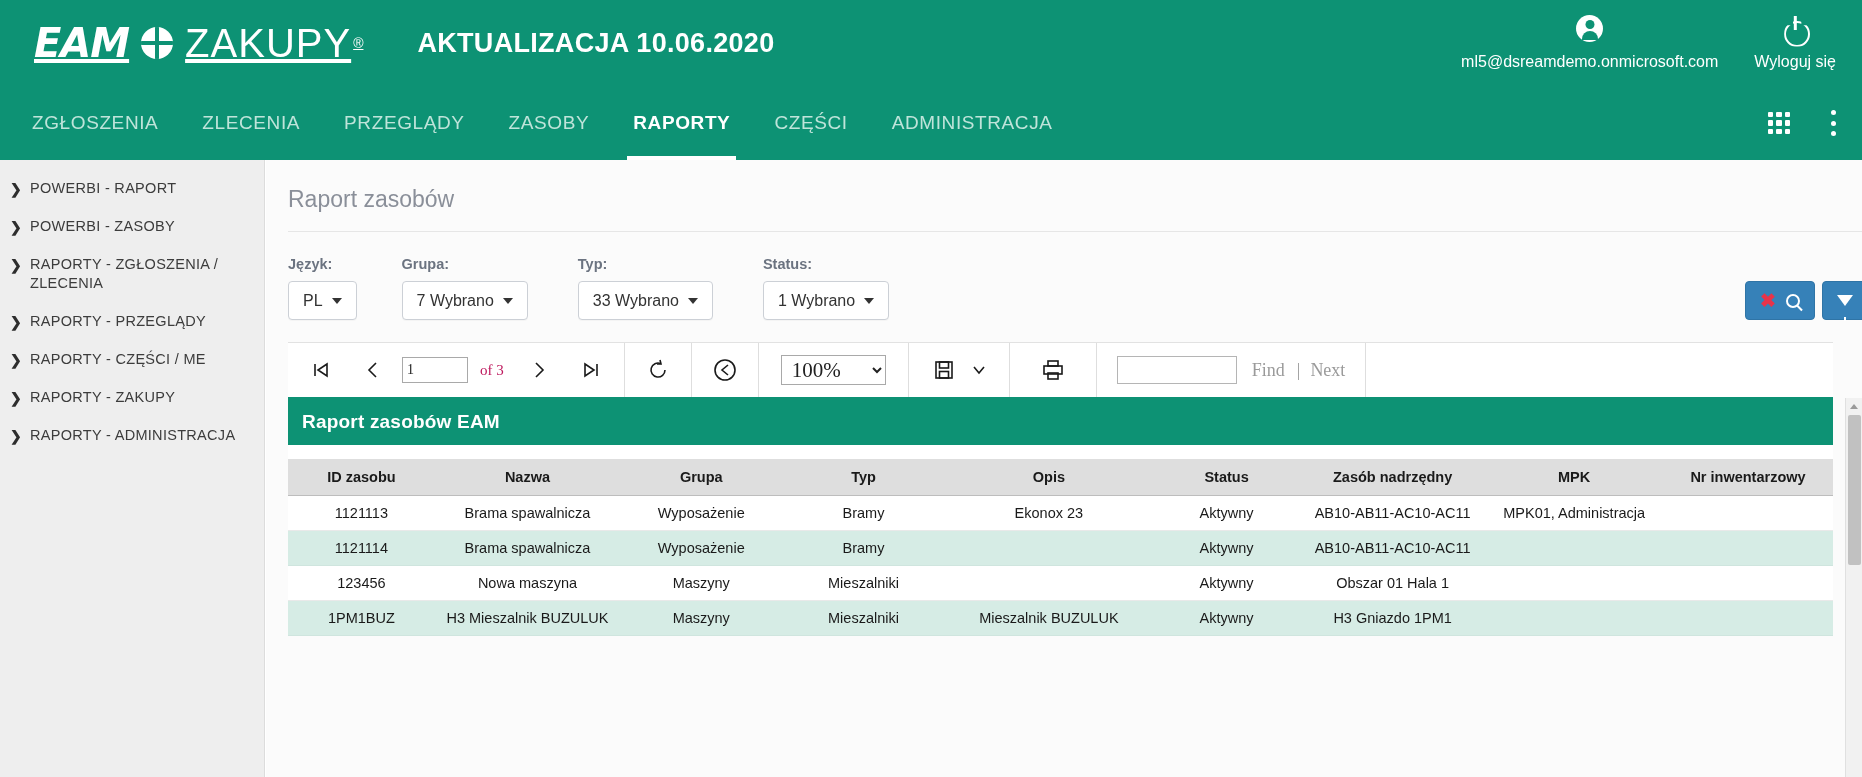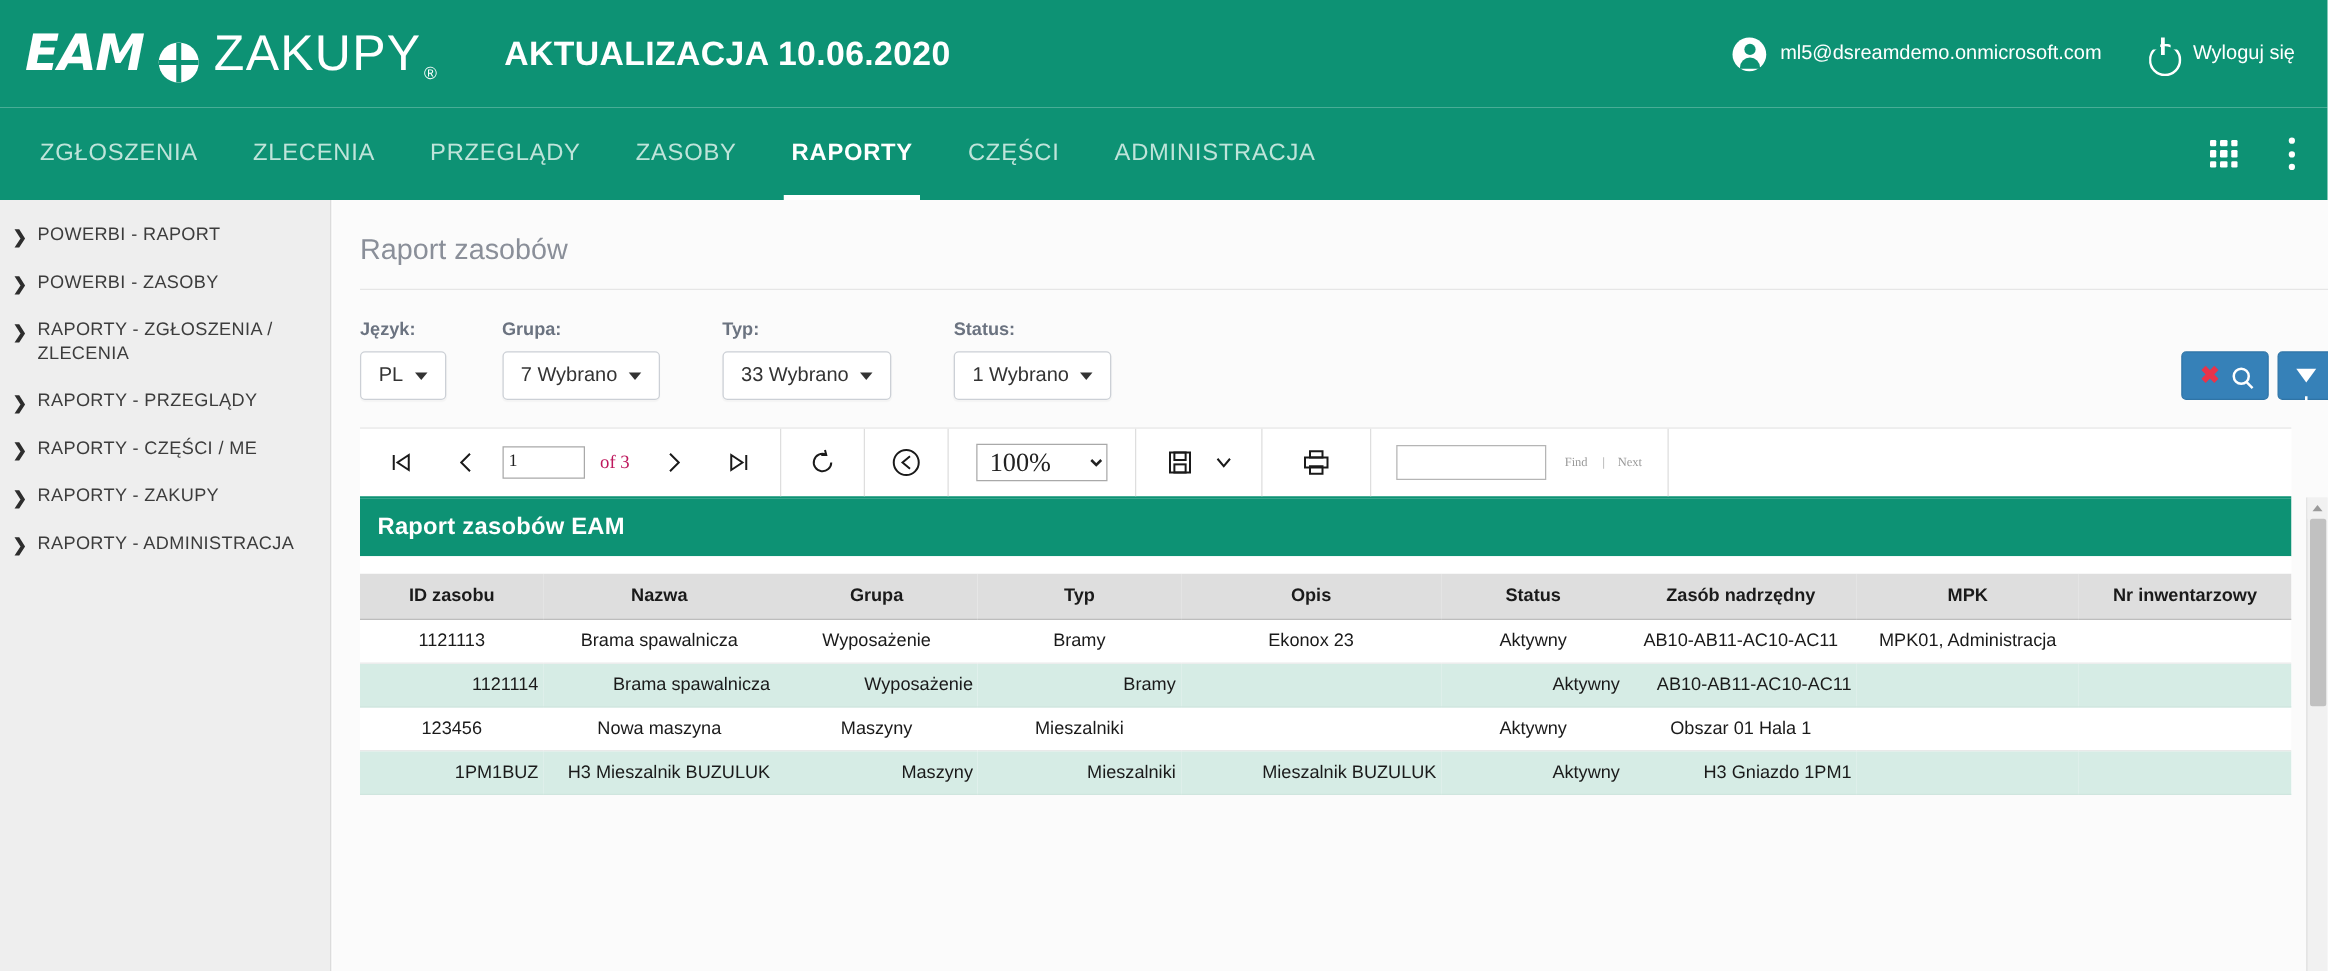--- a/index.html
+++ b/index.html
@@ -12,23 +12,24 @@
   }
 
   
   .topbar {
     position: absolute; left: 0; top: 0;
     width: 1862px; height: 86px;
     background: #0d9274;
     display: flex; align-items: center;
   }
   .brand {
-    display: flex; align-items: flex-end;
-    margin-left: 20px;
+    display: flex; align-items: center;
+    margin-left: 34px;
     color: #ffffff;
+    text-decoration: underline;
   }
   .brand-eam {
     font-size: 40px; font-weight: 700; letter-spacing: -1px;
     font-style: italic;
     font-family: "DejaVu Sans", sans-serif;
   }
   .brand-mark {
     width: 32px; height: 32px; border-radius: 50%;
     background: #ffffff; margin: 0 12px;
     position: relative; overflow: hidden;
@@ -55,21 +56,21 @@
     font-size: 27px;
     font-weight: 700;
     letter-spacing: 0.3px;
   }
   .topbar-right {
     margin-left: auto; margin-right: 26px;
     display: flex; align-items: center; gap: 18px;
   }
   .user-block, .logout-block {
     display: flex; align-items: center; gap: 11px;
-    color: #ffffff; font-size: 16px;
+    color: #ffffff; font-size: 16px; flex-direction: column;
   }
   .logout-block { margin-left: 18px; }
   .icon-circle-user {
     width: 27px; height: 27px; border-radius: 50%;
     background: #ffffff; position: relative; flex: none;
   }
   .icon-circle-user::before {
     content: ""; position: absolute; left: 50%; top: 5px;
     transform: translateX(-50%);
     width: 9px; height: 9px; border-radius: 50%; background: #0d9274;
@@ -269,21 +270,21 @@
   }
   .of-label { font-size: 15px; color: #be185d; margin: 0 6px; font-family: "Liberation Serif", serif; }
   .zoom-select {
     width: 105px; height: 30px; border: 1px solid #a9a9a9;
     font-size: 21px; padding: 0 6px; background: #ffffff; color: #222;
     font-family: "Liberation Serif", serif;
   }
   .find-input {
     width: 120px; height: 28px; border: 1px solid #b5b5b5; background: #fff;
   }
-  .find-label { color: #9a9a9a; font-size: 10px; margin-left: 9px; font-family: "Liberation Serif", serif; }
+  .find-label { color: #9a9a9a; font-size: 18px; margin-left: 9px; font-family: "Liberation Serif", serif; }
 
   .icon-stroke { stroke: #1a1a1a; fill: none; stroke-width: 1.6; }
 
   .report-banner {
     background: #0d9274; color: #ffffff;
     font-size: 19px; font-weight: 700;
     padding: 12px 0 12px 14px;
     letter-spacing: 0.2px;
   }
   .report-gap { height: 14px; background: #ffffff; }
@@ -296,21 +297,21 @@
   table.report thead th {
     background: #dedede; font-weight: 700;
     padding: 10px 4px; text-align: center;
     border-bottom: 1px solid #bdbdbd;
   }
   table.report tbody td {
     padding: 9px 4px; text-align: center; vertical-align: top;
     border-bottom: 1px solid #e9e9e9;
   }
   table.report tbody tr.alt { background: #d6ece5; }
-  table.report tbody tr.alt td { border-bottom: 1px solid #cfe5de; text-align: right; }
+  table.report tbody tr.alt td { border-bottom: 1px solid #cfe5de; }
 
   
   .vscroll {
     position: absolute; right: 0; top: 398px;
     width: 17px; height: 379px;
     background: #f1f1f1; border-left: 1px solid #e0e0e0;
   }
   .vscroll .arrow-up {
     height: 17px; display: flex; align-items: center; justify-content: center;
     background: #f1f1f1; cursor: pointer;

